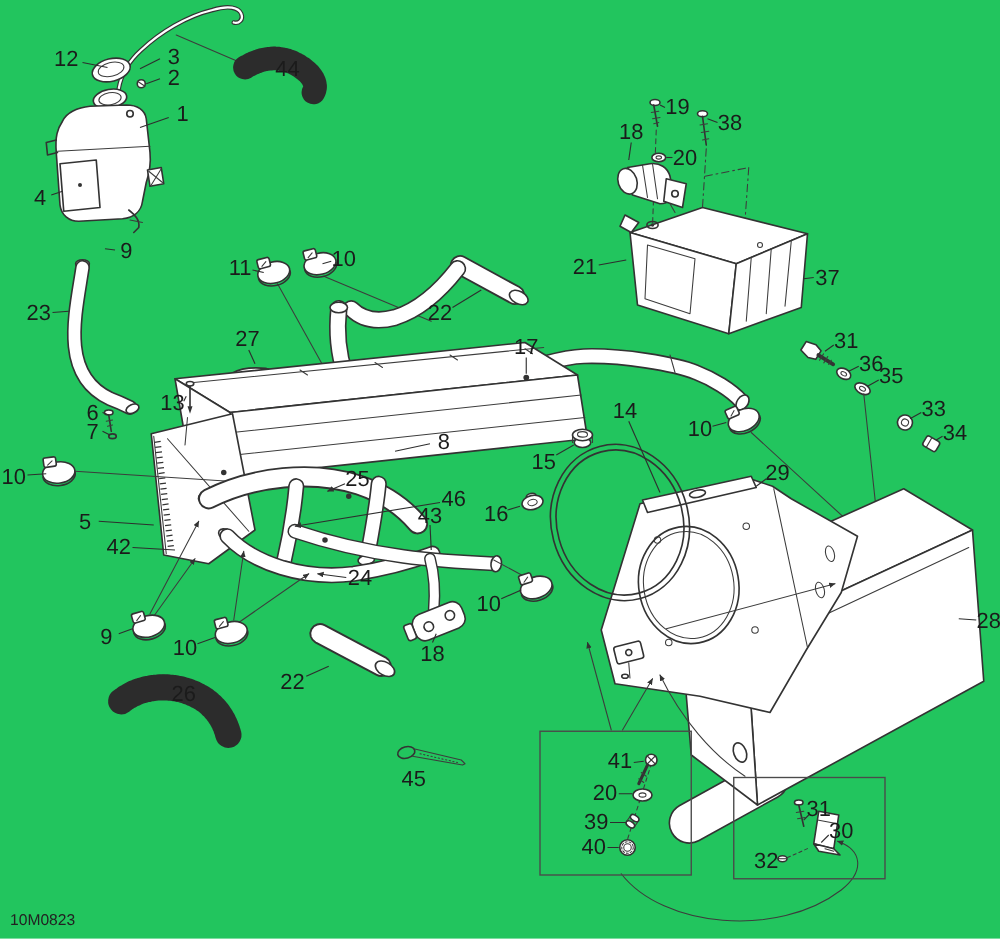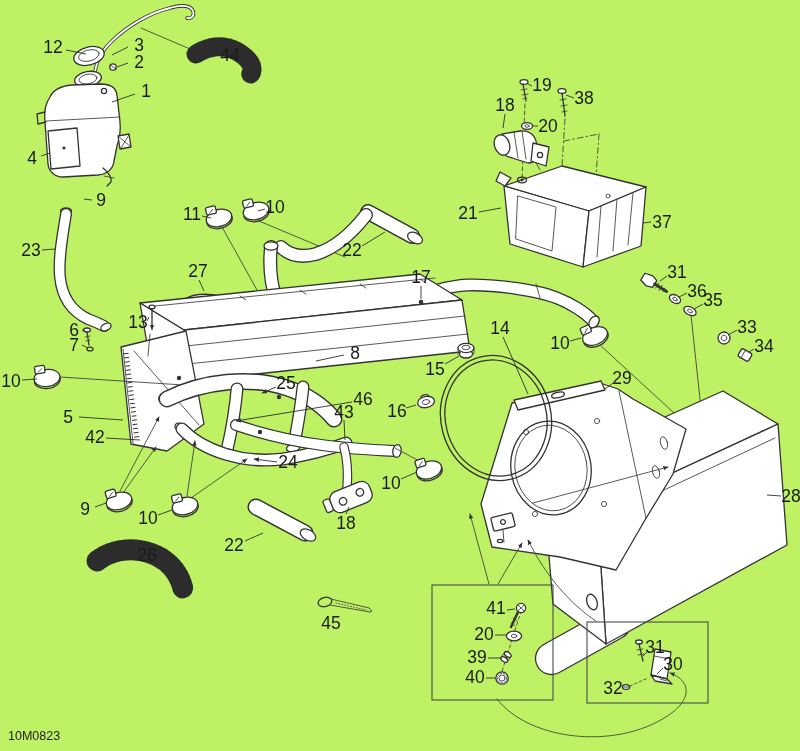--- a/index.html
+++ b/index.html
@@ -1,16 +1,16 @@
 <!DOCTYPE html>
 <html><head>
 <meta charset="utf-8">
 <style>
   html,body{margin:0;padding:0;background:#fff;}
-  .stage{position:relative;width:800px;height:751px;background:#bef264;overflow:hidden;
+  .stage{position:relative;width:800px;height:751px;background:#22c55e;overflow:hidden;
          font-family:"Liberation Sans",sans-serif;}
   svg{display:block;}
   .fw{fill:#ffffff;stroke:#333333;stroke-width:1.3;stroke-linejoin:round;}
   .ln{fill:none;stroke:#333333;stroke-width:1.3;stroke-linecap:round;stroke-linejoin:round;}
   .th{fill:none;stroke:#3c3c3c;stroke-width:0.85;stroke-linecap:round;stroke-linejoin:round;}
   .to{fill:none;stroke:#333333;stroke-linecap:round;}
   .ti{fill:none;stroke:#ffffff;stroke-linecap:round;}
   .band{fill:none;stroke:#2c2c2c;stroke-linecap:round;stroke-dasharray:2 1.7;}
   .dot{fill:#333333;stroke:none;}
   .callout{font-size:17.5px;fill:#1b1b1b;}

